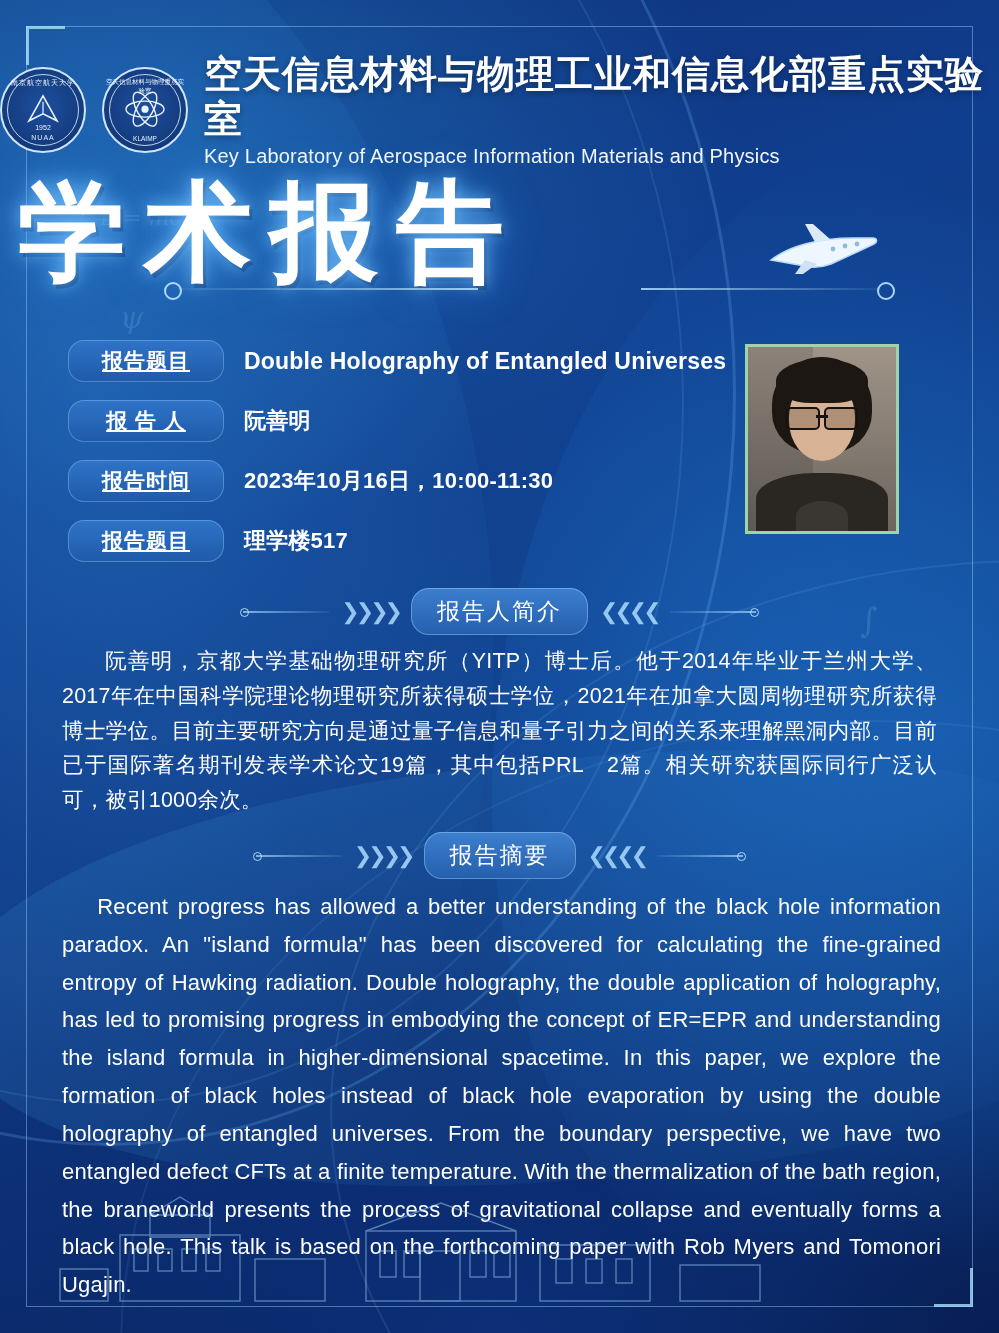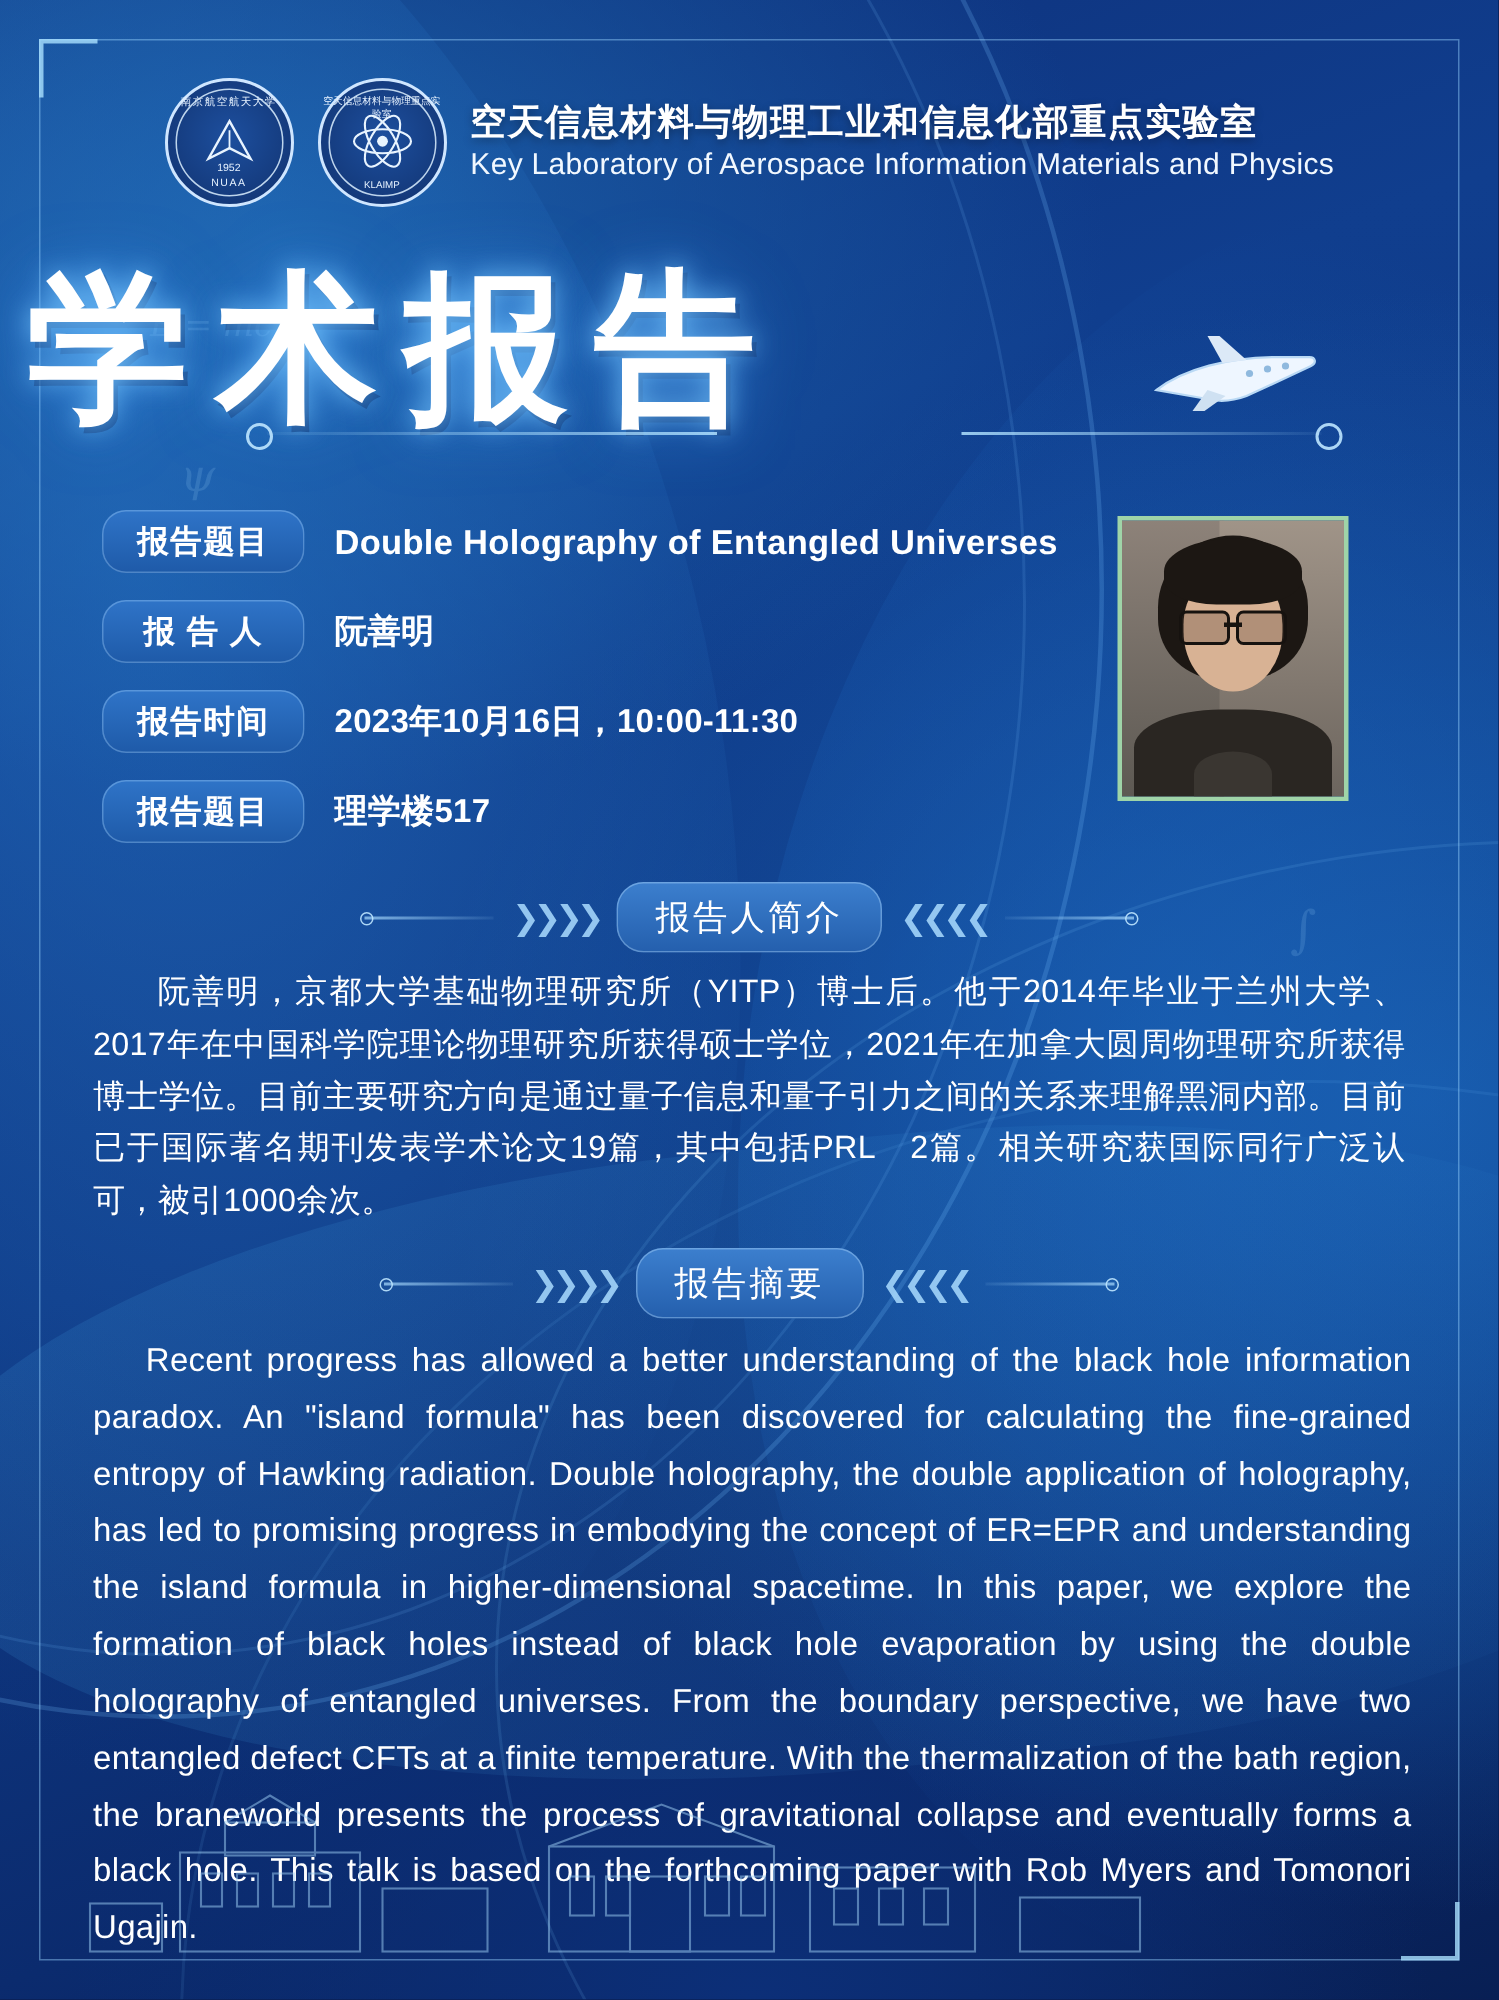--- a/index.html
+++ b/index.html
@@ -129,21 +129,21 @@
     background: radial-gradient(circle at 50% 45%, #1d4f9e 0%, #143a7c 70%, #0e2a5e 100%);
     position: relative;
     flex: none;
   }
   .logo-lab .ring { position: absolute; inset: 5px; border-radius: 50%; border: 1px solid rgba(220,240,255,0.85); }
   .logo-lab .txt-top { position: absolute; top: 9px; left: 0; right: 0; text-align: center; font-size: 6.5px; color: #e6f2ff; }
   .logo-lab .txt-bot { position: absolute; bottom: 9px; left: 0; right: 0; text-align: center; font-size: 6.5px; color: #e6f2ff; }
   .atom { position: absolute; left: 50%; top: 50%; transform: translate(-50%,-52%); width: 42px; height: 42px; }
   .lab-titles { color: #fff; }
   .lab-cn {
-    font-size: 24px;
+    font-size: 38px;
     font-weight: bold;
     letter-spacing: 1px;
     line-height: 1.18;
     text-shadow: 0 2px 6px rgba(0,0,0,0.35);
   }
   .lab-en {
     font-size: 20px;
     letter-spacing: 0.2px;
     margin-top: 3px;
     color: #f1f8ff;
@@ -198,31 +198,32 @@
     left: 68px;
     top: 340px;
     width: 700px;
   }
   .info-row {
     display: flex;
     align-items: center;
     margin-bottom: 18px;
   }
   .info-label {
-    width: 135px;
+    width: 156px;
     flex: none;
     background: linear-gradient(180deg, #2f74c8 0%, #1e5aa8 100%);
     border-radius: 16px;
     color: #ffffff;
     font-size: 21px;
     font-weight: bold;
     text-align: center;
     padding: 7px 0;
     letter-spacing: 1px;
     box-shadow: inset 0 0 0 1px rgba(170,215,255,0.35);
+    text-decoration: underline;
   }
   .info-value {
     margin-left: 20px;
     color: #ffffff;
     font-size: 22px;
     font-weight: bold;
     letter-spacing: 0.2px;
   }
   .info-value.en {
     font-size: 23px;

